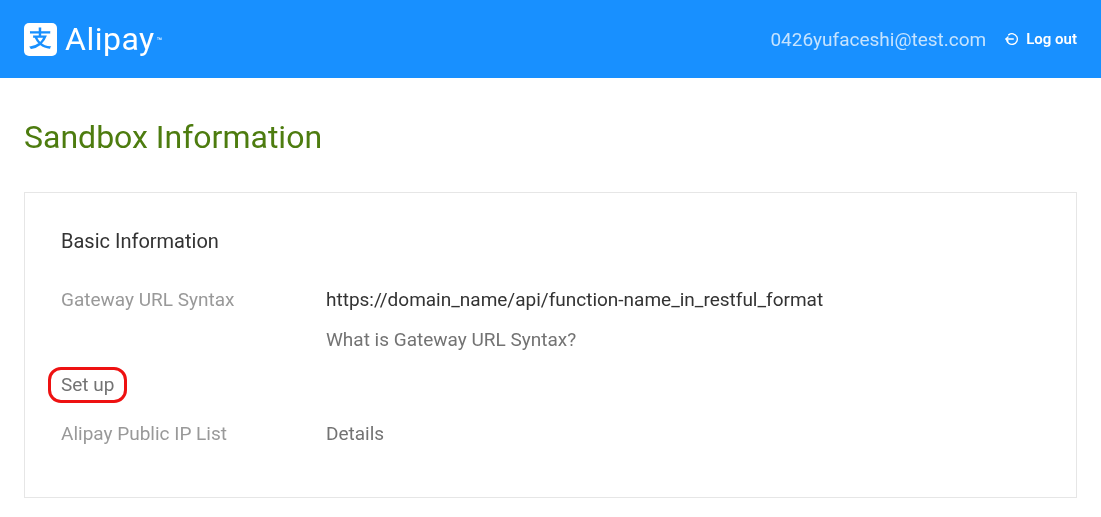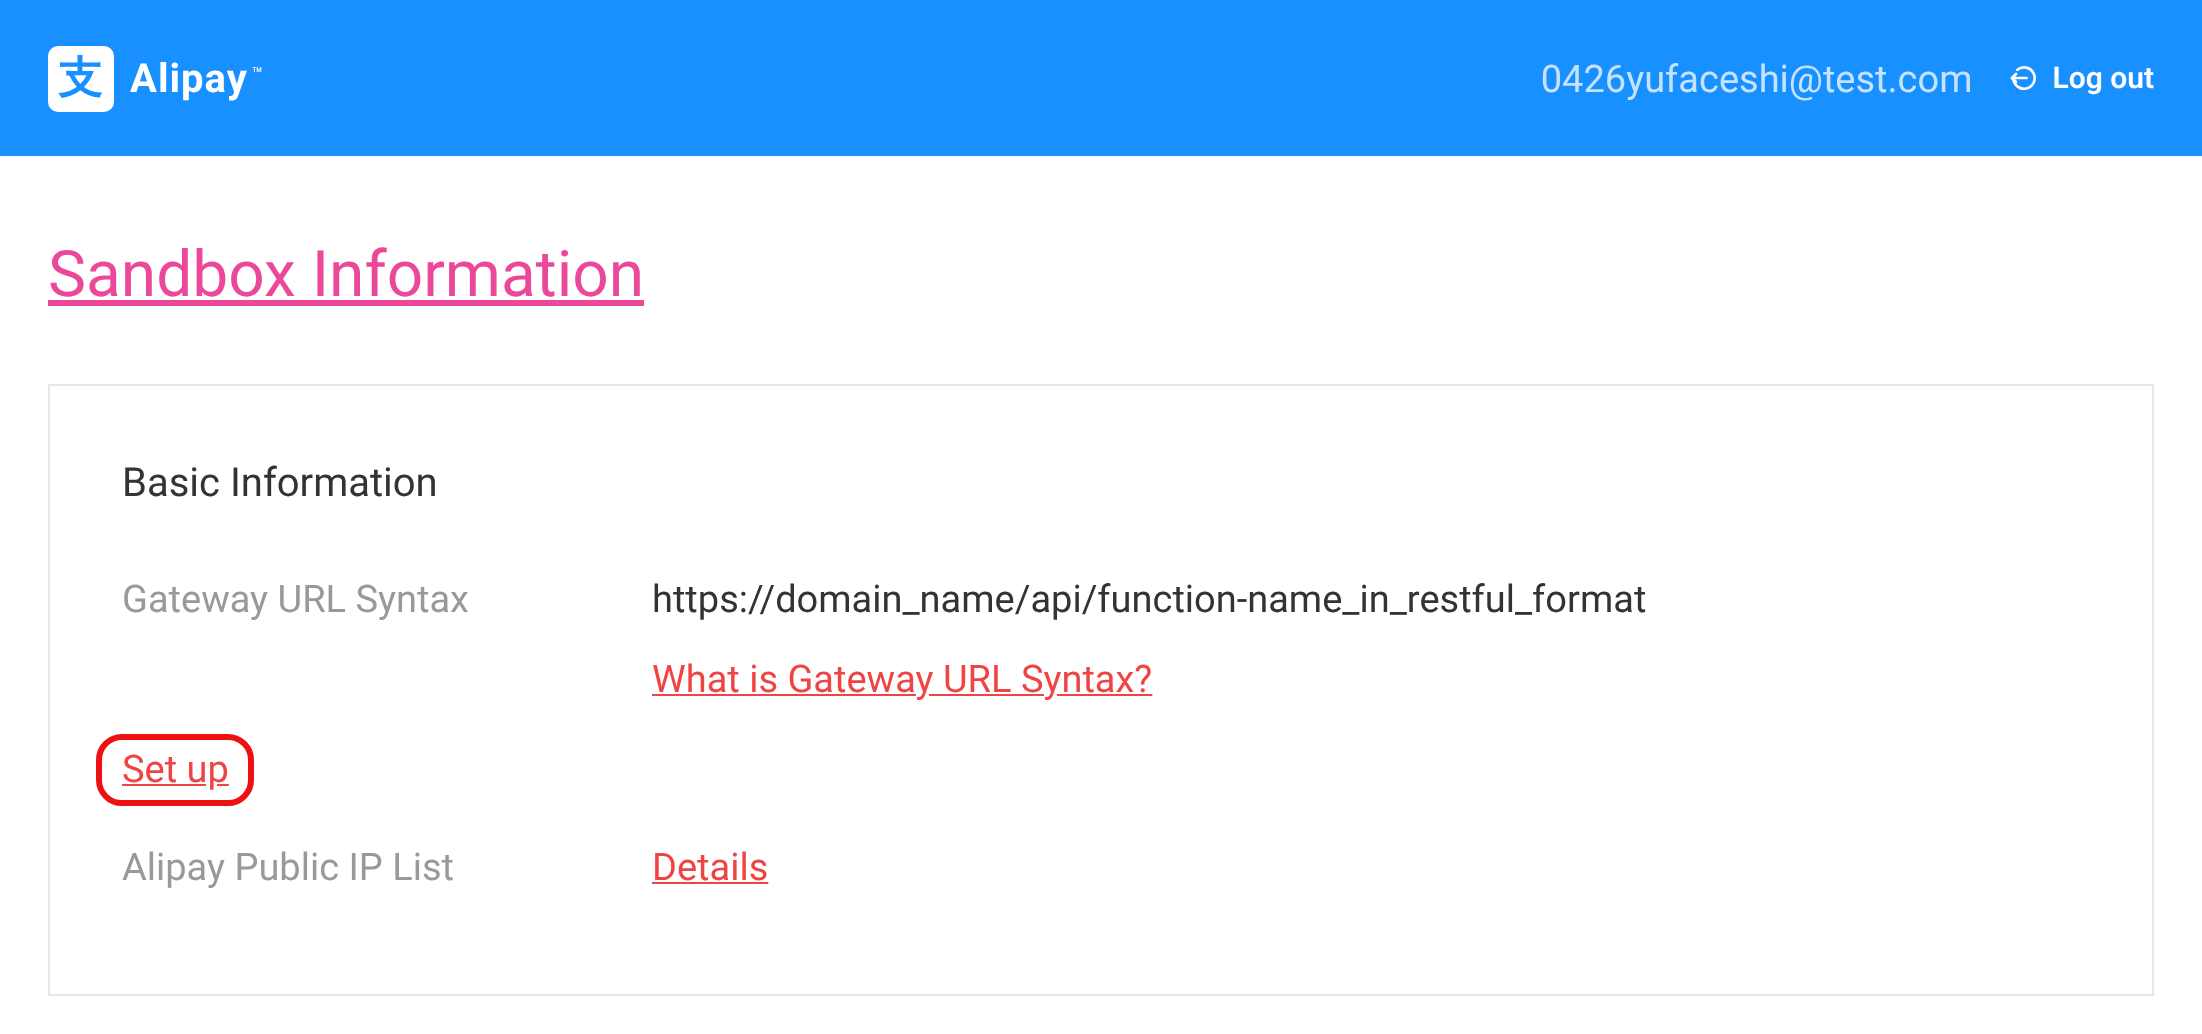--- a/index.html
+++ b/index.html
@@ -34,22 +34,22 @@
       border-radius: 5px;
       display: flex;
       align-items: center;
       justify-content: center;
       color: #1890ff;
       font-weight: bold;
       font-size: 22px;
     }
     .logo-text {
       color: #fff;
-      font-size: 20px;
-      font-weight: 700;
+      font-size: 32px;
+      font-weight: 400;
       letter-spacing: 0.5px;
     }
     .logo-tm {
       color: #fff;
       font-size: 9px;
       vertical-align: super;
       margin-left: 2px;
     }
     .header-right {
       display: flex;
@@ -73,23 +73,22 @@
     .logout-icon {
       width: 16px;
       height: 16px;
     }
     .content {
       padding: 40px 24px 0 24px;
     }
     .page-title {
       font-size: 32px;
       font-weight: 400;
-      color: #ec4899;
+      color: #4d7c0f;
       margin-bottom: 36px;
-      text-decoration: underline;
     }
     .card {
       border: 1px solid #e6e6e6;
       padding: 36px 36px 36px 36px;
     }
     .section-title {
       font-size: 20px;
       font-weight: 400;
       color: #333;
       margin-bottom: 36px;
@@ -110,24 +109,23 @@
       display: flex;
       flex-direction: column;
       gap: 18px;
       color: #333;
     }
     .field-value {
       color: #333;
       line-height: 22px;
     }
     .link {
-      color: #ef4444;
+      color: #737373;
       cursor: pointer;
       line-height: 22px;
-      text-decoration: underline;
     }
     .setup-highlight {
       border: 3px solid #e11;
       border-radius: 13px;
       padding: 3px 10px 4px 10px;
       display: inline-block;
       margin-left: -13px;
     }
     .row2 {
       margin-bottom: 20px;

